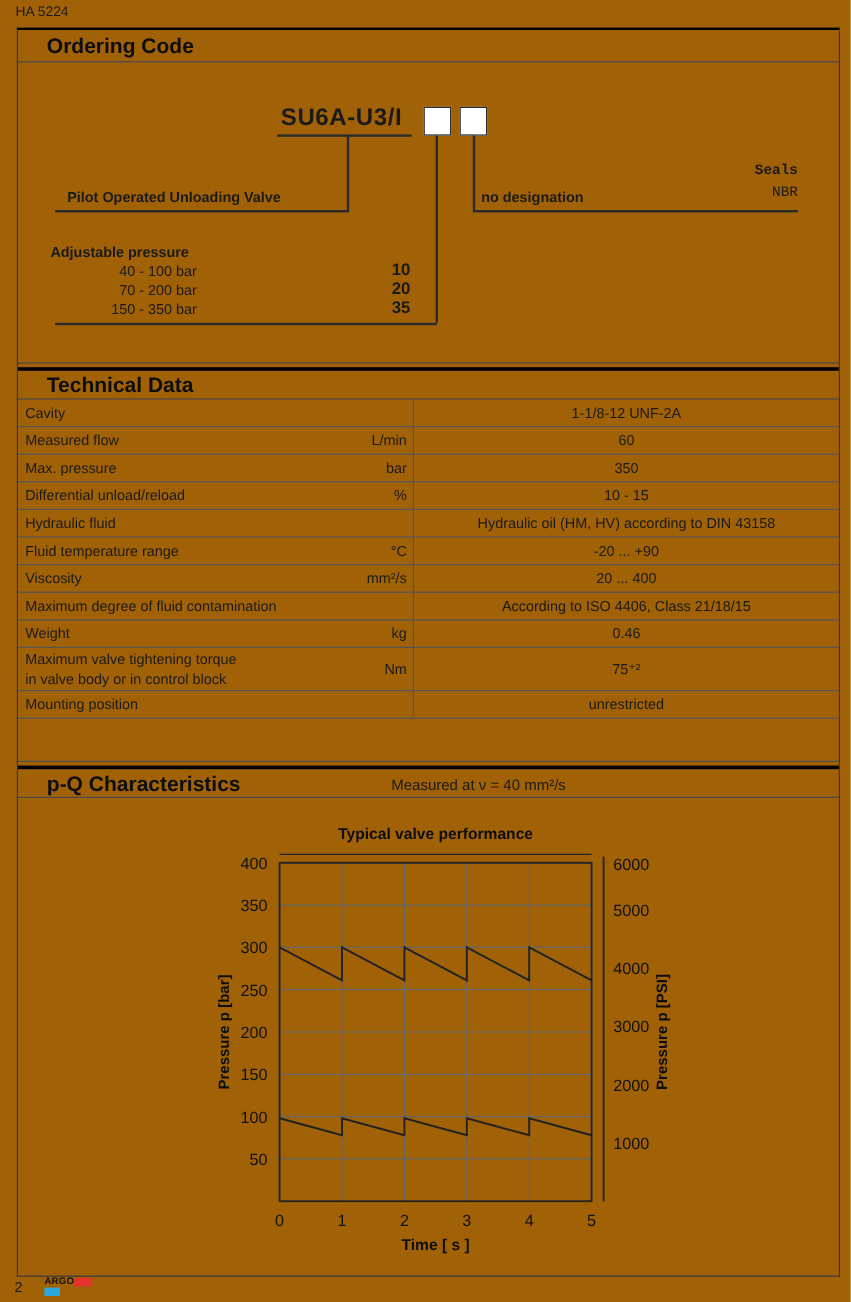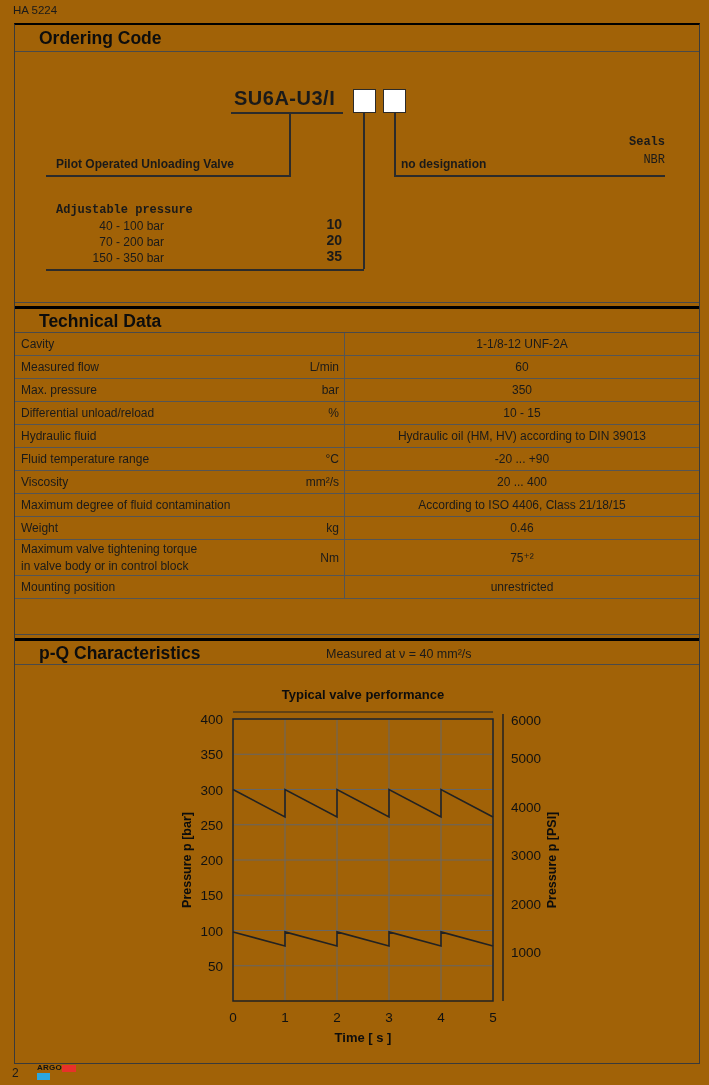--- a/index.html
+++ b/index.html
@@ -64,21 +64,21 @@
     <div class="abs blabel" style="left:41px;top:132px;">Pilot Operated Unloading Valve</div>
 
     <div class="abs vline" style="left:379px;top:88px;height:62px;"></div>
     <div class="abs uline" style="left:379px;top:150px;width:271px;"></div>
     <div class="abs blabel" style="left:386px;top:132px;">no designation</div>
     <div class="abs blabel ralign" style="left:550px;top:110px;width:100px;">Seals</div>
     <div class="abs rlabel ralign" style="left:550px;top:128px;width:100px;">NBR</div>
 
     <div class="abs vline" style="left:348px;top:88px;height:156px;"></div>
     <div class="abs uline" style="left:31px;top:244px;width:318px;"></div>
-    <div class="abs blabel" style="left:41px;top:178px;font-family:Liberation Mono, monospace;">Adjustable pressure</div>
+    <div class="abs blabel" style="left:27px;top:178px;">Adjustable pressure</div>
 
     <div class="abs opt-range" style="top:194px;">40 - 100 bar</div>
     <div class="abs opt-code" style="top:191px;">10</div>
     <div class="abs opt-range" style="top:210px;">70 - 200 bar</div>
     <div class="abs opt-code" style="top:207px;">20</div>
     <div class="abs opt-range" style="top:226px;">150 - 350 bar</div>
     <div class="abs opt-code" style="top:223px;">35</div>
 
     <div class="abs hline" style="top:277px;"></div>
     <div class="abs thickbar" style="top:281px;"></div>
@@ -112,21 +112,21 @@
             <span class="tlabel">Differential unload/reload</span>
             <span class="tunit">%</span>
           </div>
           <div class="tvalue">10 - 15</div>
         </div>
       <div class="trow">
           <div class="tleft">
             <span class="tlabel">Hydraulic fluid</span>
             <span class="tunit"></span>
           </div>
-          <div class="tvalue">Hydraulic oil (HM, HV) according to DIN 39013</div>
+          <div class="tvalue">Hydraulic oil (HM, HV) according to DIN 43158</div>
         </div>
       <div class="trow">
           <div class="tleft">
             <span class="tlabel">Fluid temperature range</span>
             <span class="tunit">°C</span>
           </div>
           <div class="tvalue">-20 ... +90</div>
         </div>
       <div class="trow">
           <div class="tleft">

